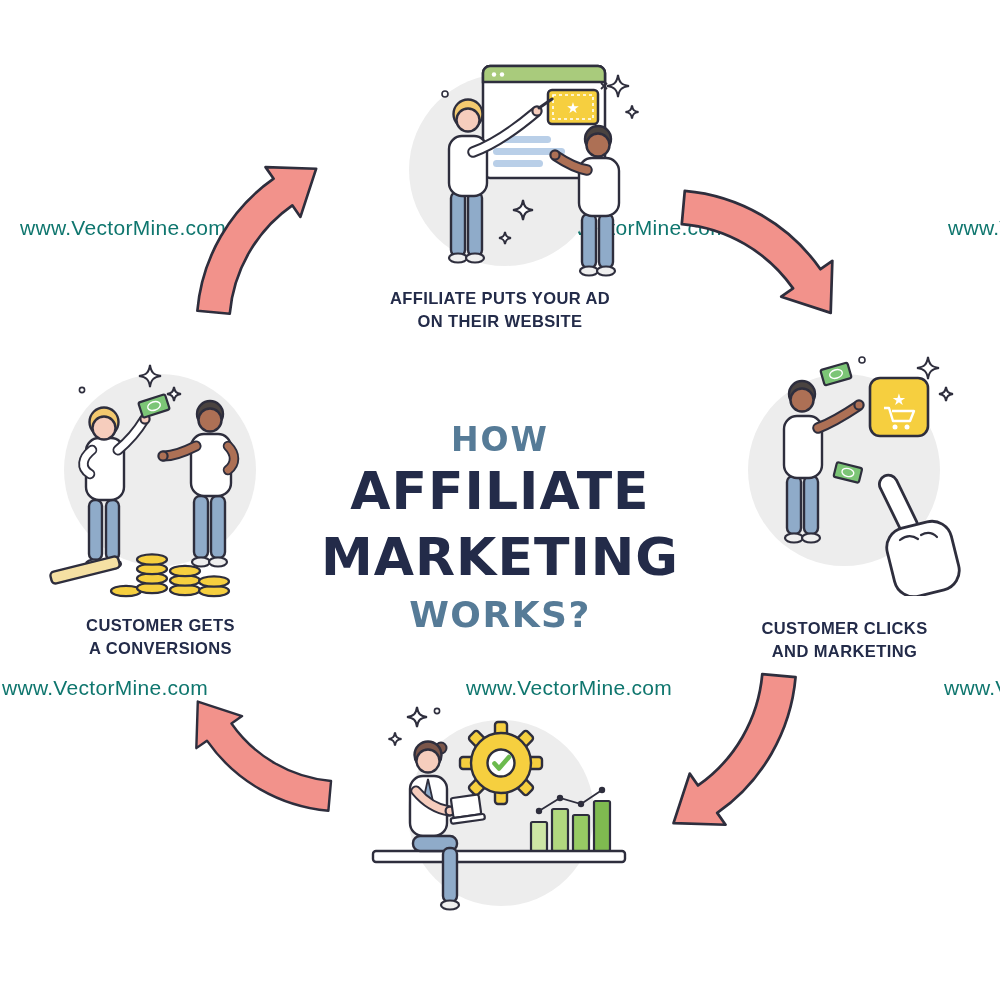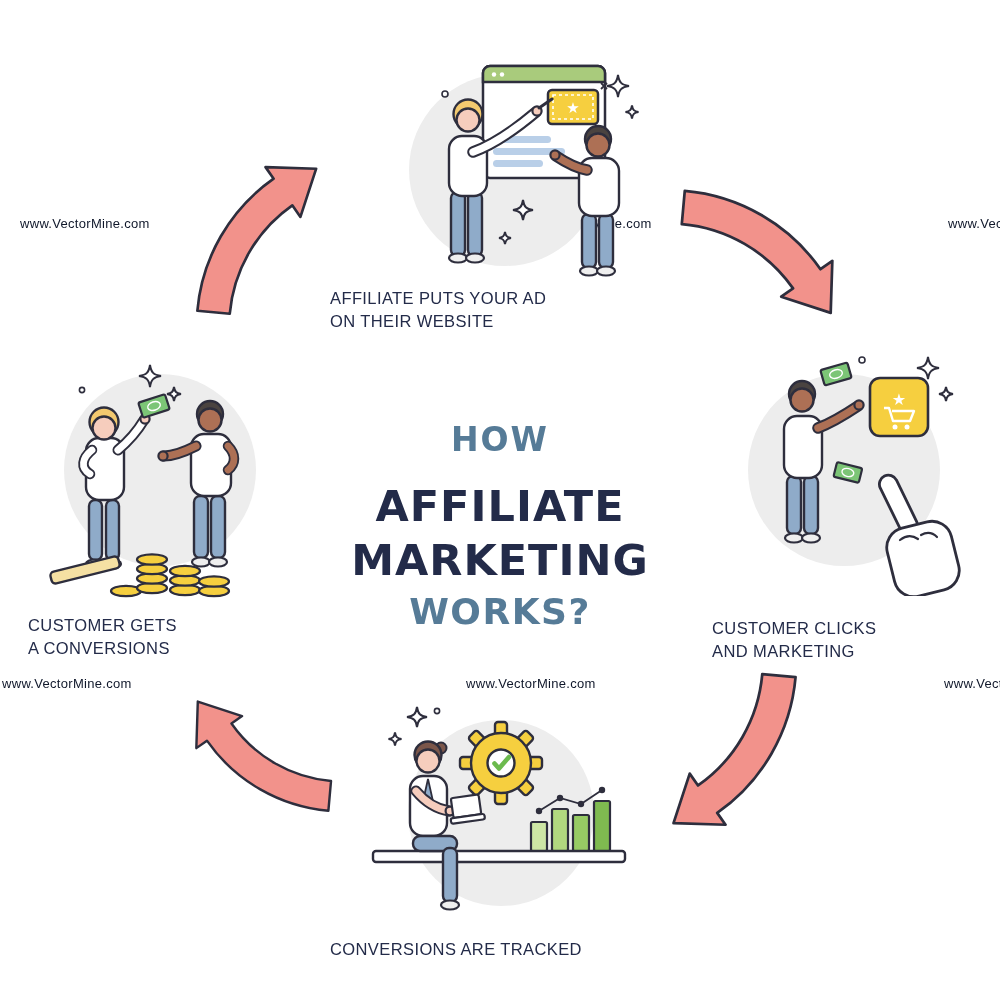--- a/index.html
+++ b/index.html
@@ -3,29 +3,29 @@
 <meta charset="utf-8">
 <style>
   html,body{margin:0;padding:0;background:#fff;}
   #canvas{position:relative;width:1000px;height:1000px;background:#fff;overflow:hidden;
           font-family:"Liberation Sans",sans-serif;}
   .scene{position:absolute;}
   .scene svg{display:block;width:100%;height:auto;}
   .arrow{position:absolute;}
   .arrow svg{display:block;width:100%;height:auto;}
   .sparkle{fill:#fff;stroke:#2e2e3d;stroke-width:2;vector-effect:non-scaling-stroke;}
-  .caption{position:absolute;color:#232b49;font-weight:400;font-size:16.5px;line-height:1.38;
-           letter-spacing:.4px;}
+  .caption{position:absolute;color:#232b49;font-weight:700;font-size:16.5px;line-height:1.38;
+           text-align:center;letter-spacing:.4px;}
   .title-block{position:absolute;left:300px;top:420px;width:400px;text-align:center;
                font-family:"DejaVu Sans",sans-serif;font-weight:700;color:#232b49;}
   .title-accent{color:#567b97;}
-  .t1{font-size:33px;letter-spacing:2px;margin-bottom:20px;}
-  .t2,.t3{font-size:43px;letter-spacing:1px;line-height:1.26;}
+  .t1{font-size:33px;letter-spacing:2px;margin-bottom:0;}
+  .t2,.t3{font-size:52px;letter-spacing:1px;line-height:1.26;}
   .t4{font-size:36px;letter-spacing:1.5px;margin-top:4px;}
-  .wm{position:absolute;color:#0f172a;font-size:13px;letter-spacing:.3px;white-space:nowrap;}
+  .wm{position:absolute;color:#0f766e;font-size:21px;letter-spacing:.3px;white-space:nowrap;}
 </style>
 </head>
 <body>
 
 <div id="canvas">
 
   <div class="wm" style="left:20px;top:216px">www.VectorMine.com</div>
   <div class="wm" style="left:522px;top:216px">www.VectorMine.com</div>
   <div class="wm" style="left:948px;top:216px">www.VectorMine.com</div>
   <div class="wm" style="left:2px;top:676px">www.VectorMine.com</div>
@@ -190,23 +190,20 @@
           <rect x="97" y="113" width="34" height="5.5" rx="2" fill="#fff" stroke="#2e2e3d" stroke-width="2.2"></rect>
         </g>
       </g>
       <g>
         <path class="sparkle" d="M0 -1 C0.1 -0.32 0.32 -0.1 1 0 C0.32 0.1 0.1 0.32 0 1 C-0.1 0.32 -0.32 0.1 -1 0 C-0.32 -0.1 -0.1 -0.32 0 -1 Z" transform="translate(64,14) scale(10)"></path>
         <path class="sparkle" d="M0 -1 C0.1 -0.32 0.32 -0.1 1 0 C0.32 0.1 0.1 0.32 0 1 C-0.1 0.32 -0.32 0.1 -1 0 C-0.32 -0.1 -0.1 -0.32 0 -1 Z" transform="translate(42,36) scale(6.5)"></path>
         <circle cx="84" cy="8" r="2.6" fill="none" stroke="#2e2e3d" stroke-width="1.6"></circle>
       </g>
     </svg>
   </div>
-  <div class="caption" style="left:330px;top:938px;width:340px">
-    <div>CONVERSIONS ARE TRACKED</div>
-  </div>
 
   <div class="scene" style="left:42px;top:350px;width:238px">
     <svg viewBox="0 0 238 248" xmlns="http://www.w3.org/2000/svg">
       <circle cx="118" cy="120" r="96" fill="#ededed"></circle>
       <g>
         <circle cx="62" cy="72" r="14.5" fill="#f3c96f" stroke="#2e2e3d" stroke-width="2.4"></circle>
         <rect x="47" y="150" width="13" height="60" rx="6" fill="#8fabc9" stroke="#2e2e3d" stroke-width="2.4"></rect>
         <rect x="64" y="150" width="13" height="60" rx="6" fill="#8fabc9" stroke="#2e2e3d" stroke-width="2.4"></rect>
         <ellipse cx="53" cy="214" rx="9" ry="4.5" fill="#efefef" stroke="#2e2e3d" stroke-width="2.2"></ellipse>
         <ellipse cx="70" cy="214" rx="9" ry="4.5" fill="#efefef" stroke="#2e2e3d" stroke-width="2.2"></ellipse>

